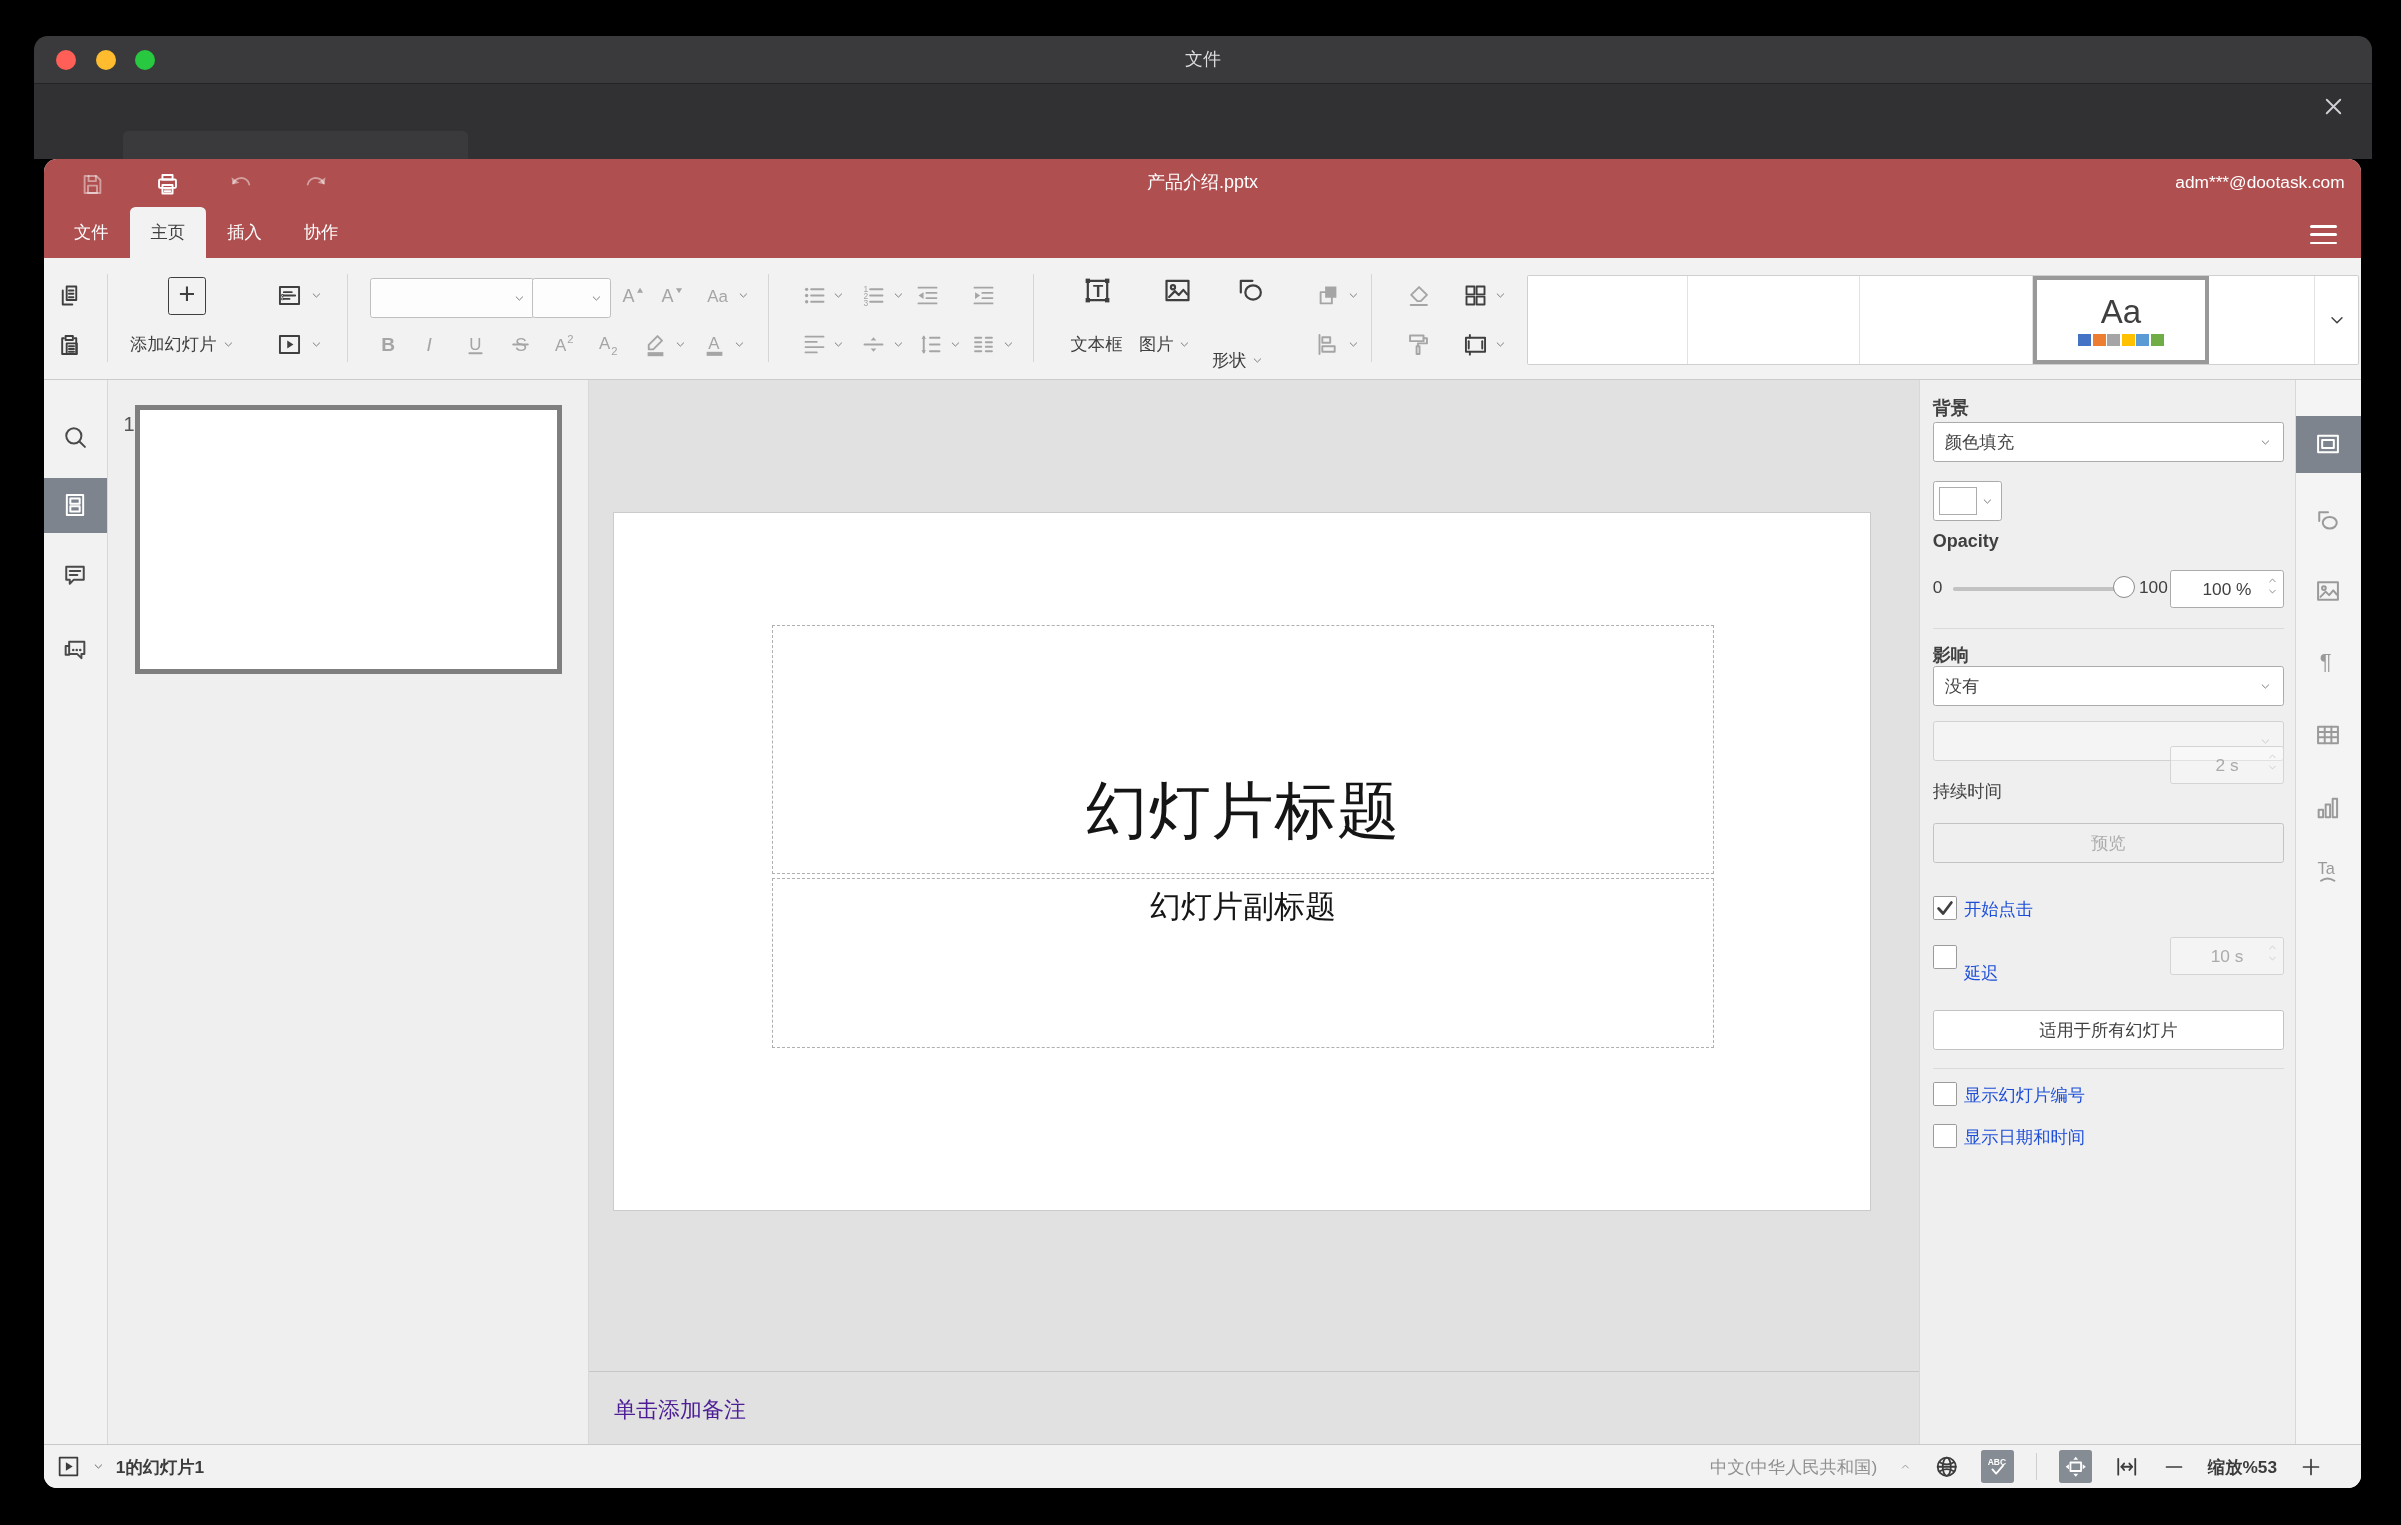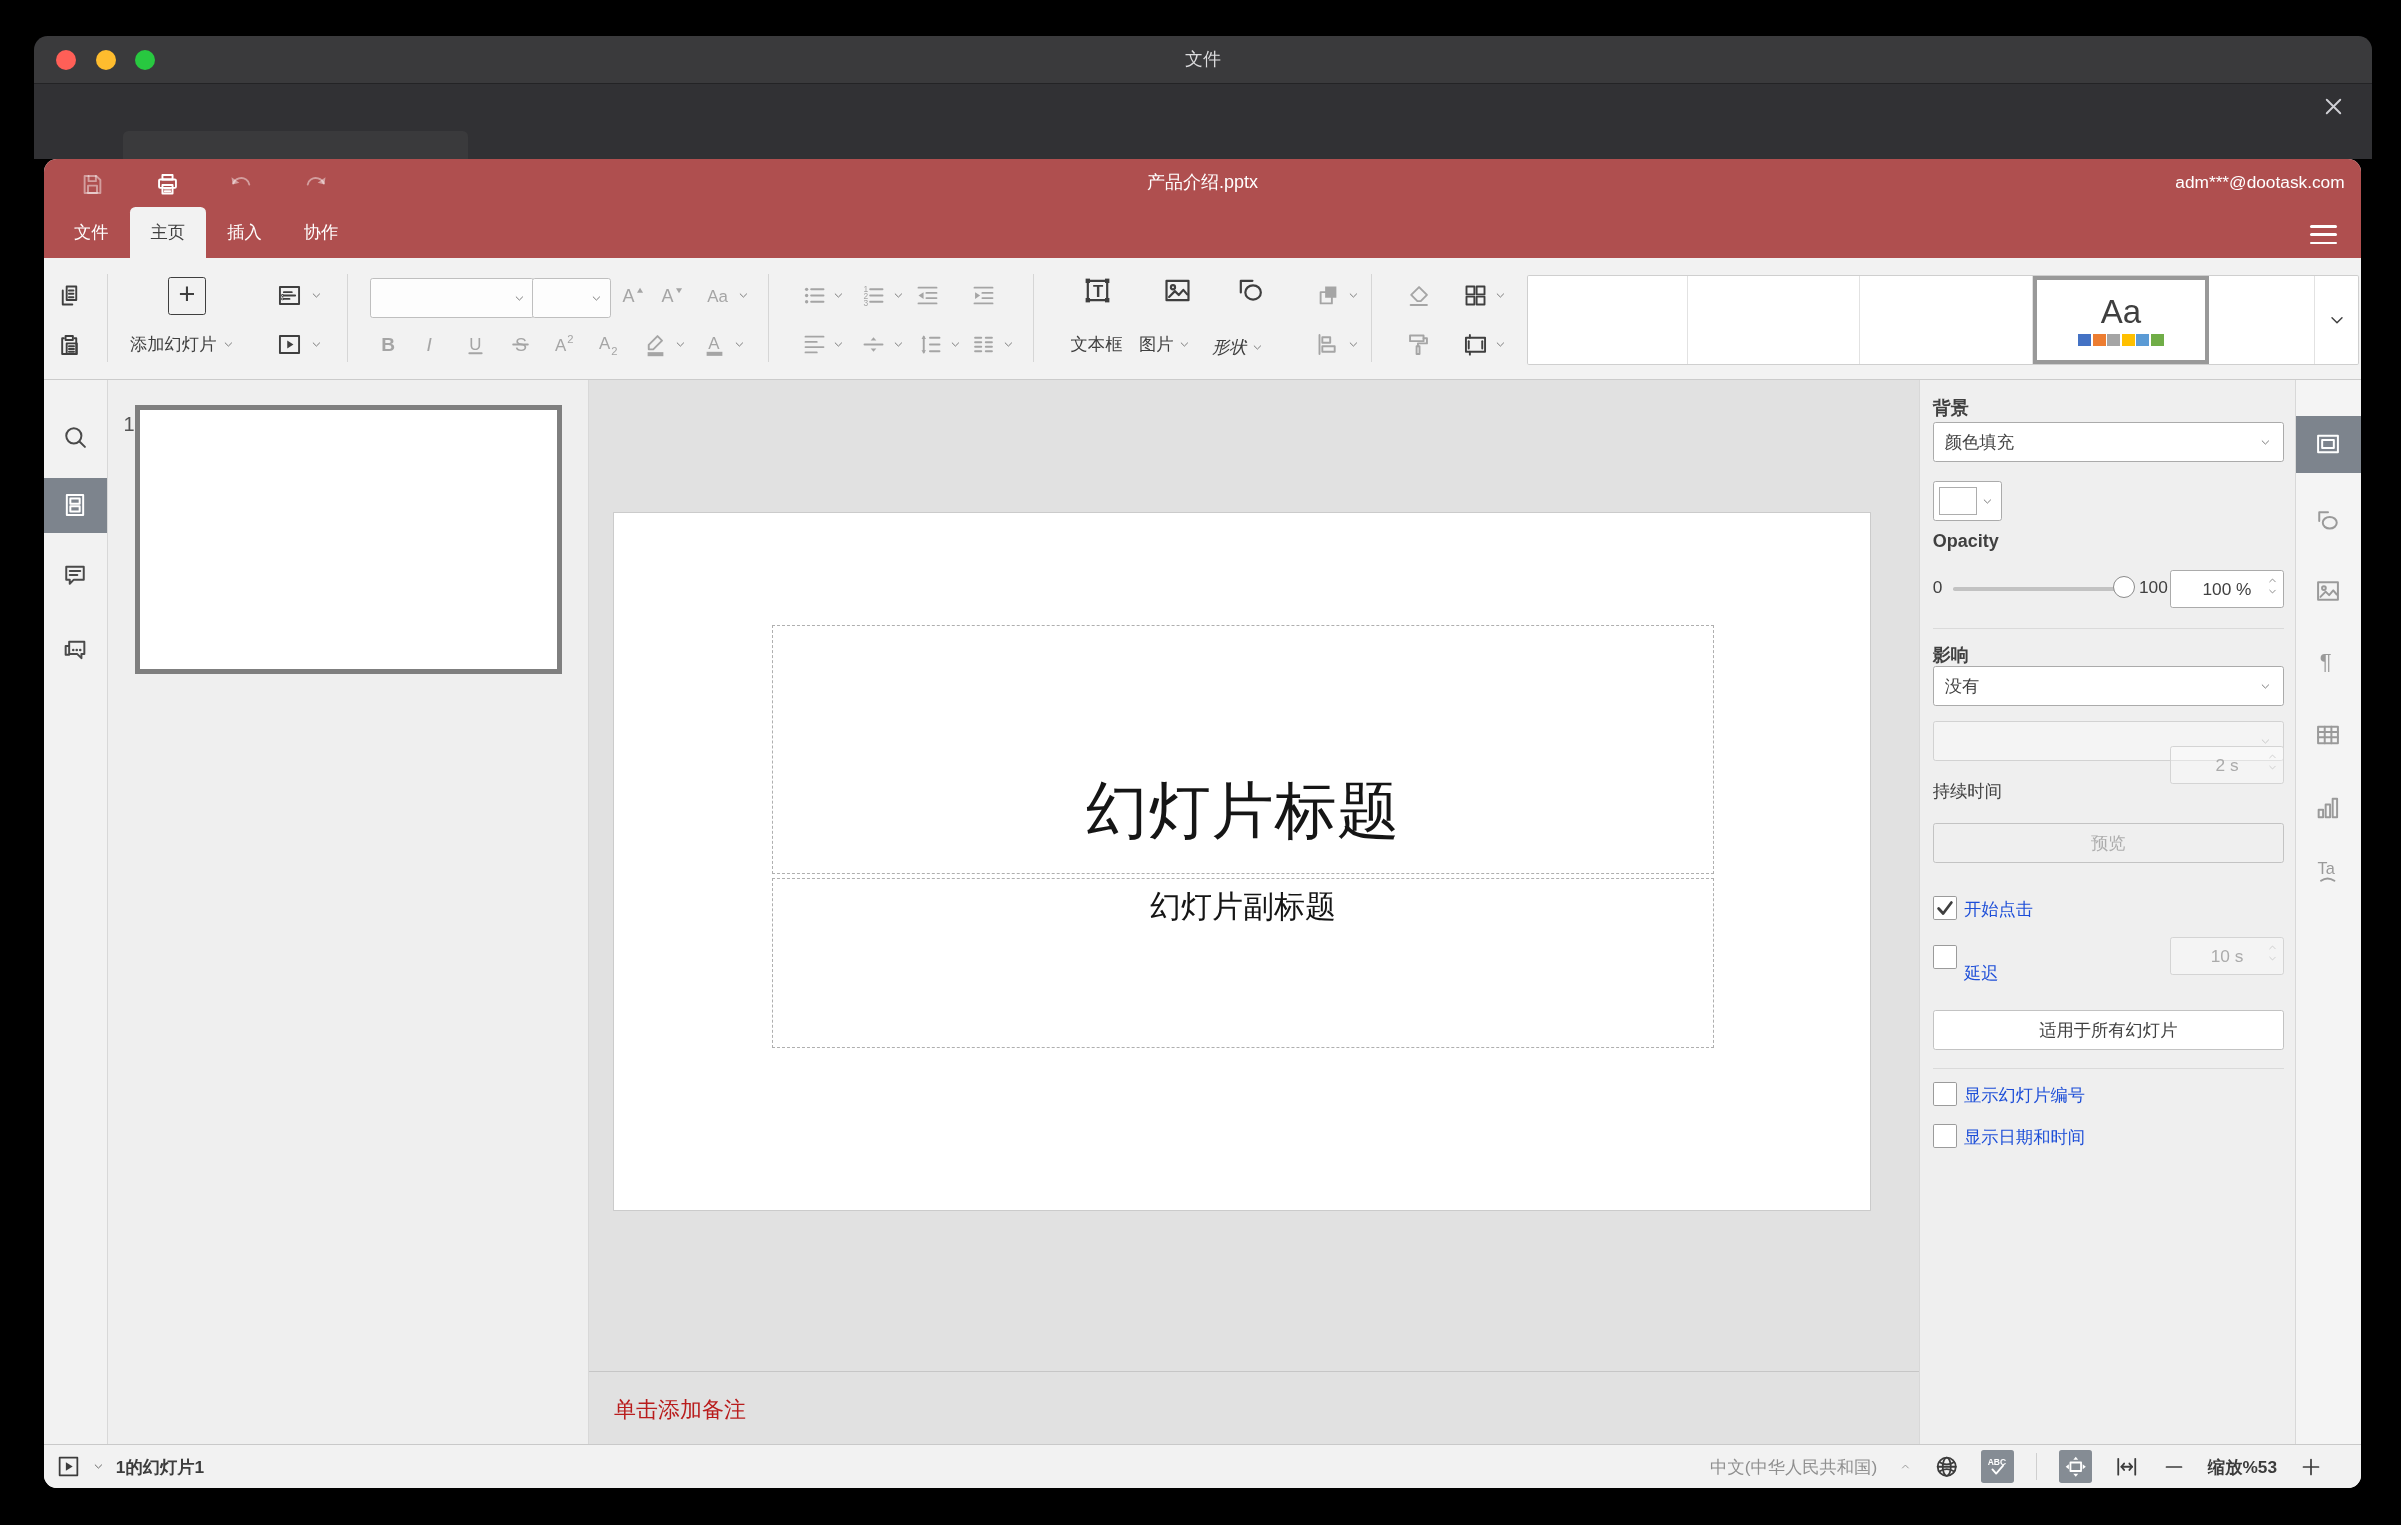--- a/index.html
+++ b/index.html
@@ -67,21 +67,21 @@
   .thumb-num{position:absolute;left:15.5px;top:33px;font-size:20px;color:#555;}
   .thumb{position:absolute;left:26.5px;top:25px;width:417px;height:259px;background:#fff;border:5.5px solid #7F7F7F;}
   .canvas{flex:1;background:#E1E1E1;position:relative;min-width:0;}
   .slide{position:absolute;left:25px;top:133px;width:1256px;height:697px;background:#fff;
          box-shadow:0 0 0 0.9px #C9C9C9;}
   .ph{position:absolute;border:1.8px dashed #AFAFAF;box-sizing:border-box;}
   .ph-title{left:158px;top:112px;width:942px;height:249px;display:flex;align-items:flex-end;justify-content:center;
             padding-bottom:20px;font-size:62px;color:#151515;letter-spacing:0.9px;}
   .ph-sub{left:158px;top:365px;width:942px;height:170px;text-align:center;padding-top:7.3px;font-size:31px;color:#151515;}
   .notes{position:absolute;left:0;top:991px;width:100%;height:76px;border-top:0.9px solid #C6C6C6;
-         background:#E1E1E1;line-height:75px;padding-left:25px;box-sizing:border-box;font-size:22px;color:#b91c1c;}
+         background:#E1E1E1;line-height:75px;padding-left:25px;box-sizing:border-box;font-size:22px;color:#4c1d95;}
   
   .rpanel{width:375px;flex:none;background:#EFEFEF;border-left:0.9px solid #D8D8D8;border-right:0.9px solid #D8D8D8;
           position:relative;font-size:17.3px;color:#404040;}
   .plabel{position:absolute;left:12.8px;font-weight:bold;font-size:18px;color:#404040;}
   .plabel2{position:absolute;left:12.8px;font-size:17.3px;color:#404040;}
   .dd{position:absolute;left:12.8px;width:351px;height:40px;background:#fff;border:0.9px solid #ABABAB;border-radius:2.7px;
       box-sizing:border-box;display:flex;align-items:center;padding:0 11px;}
   .dd .chev{margin-left:auto;}
   .dd.disabled{background:rgba(255,255,255,0.35);border-color:#D2D2D2;color:#B5B5B5;}
   .dd.disabled .chev{color:#C4C4C4;}
@@ -555,21 +555,21 @@
           </span>
       </span>
       <span class="tb" style="left:1189px;top:14.6px;width:35px;">
           <span class="ic" style="width:31px;height:31px;">
             <svg viewBox="0 0 24 24" aria-hidden="true">
               <path d="M4.5 13.5 V4.5 h9"></path>
               <ellipse cx="14" cy="13.5" rx="6" ry="5.5"></ellipse>
             </svg>
           </span>
         </span>
-      <span class="tb" style="left:1168px;top:71px;gap:4.6px;font-style:italic;">
+      <span class="tb" style="left:1168px;top:84px;gap:4.6px;">
         <span class="tblabel">形状</span>
         <span class="ic chev">
             <svg viewBox="0 0 24 24" aria-hidden="true">
               <path d="M6 9.2 12 15.2 18 9.2" stroke-width="2.2"></path>
             </svg>
           </span>
       </span>
       <span class="tb dis" style="left:1269px;top:19px;width:31px;">
           <span class="ic">
             <svg viewBox="0 0 24 24" aria-hidden="true">

